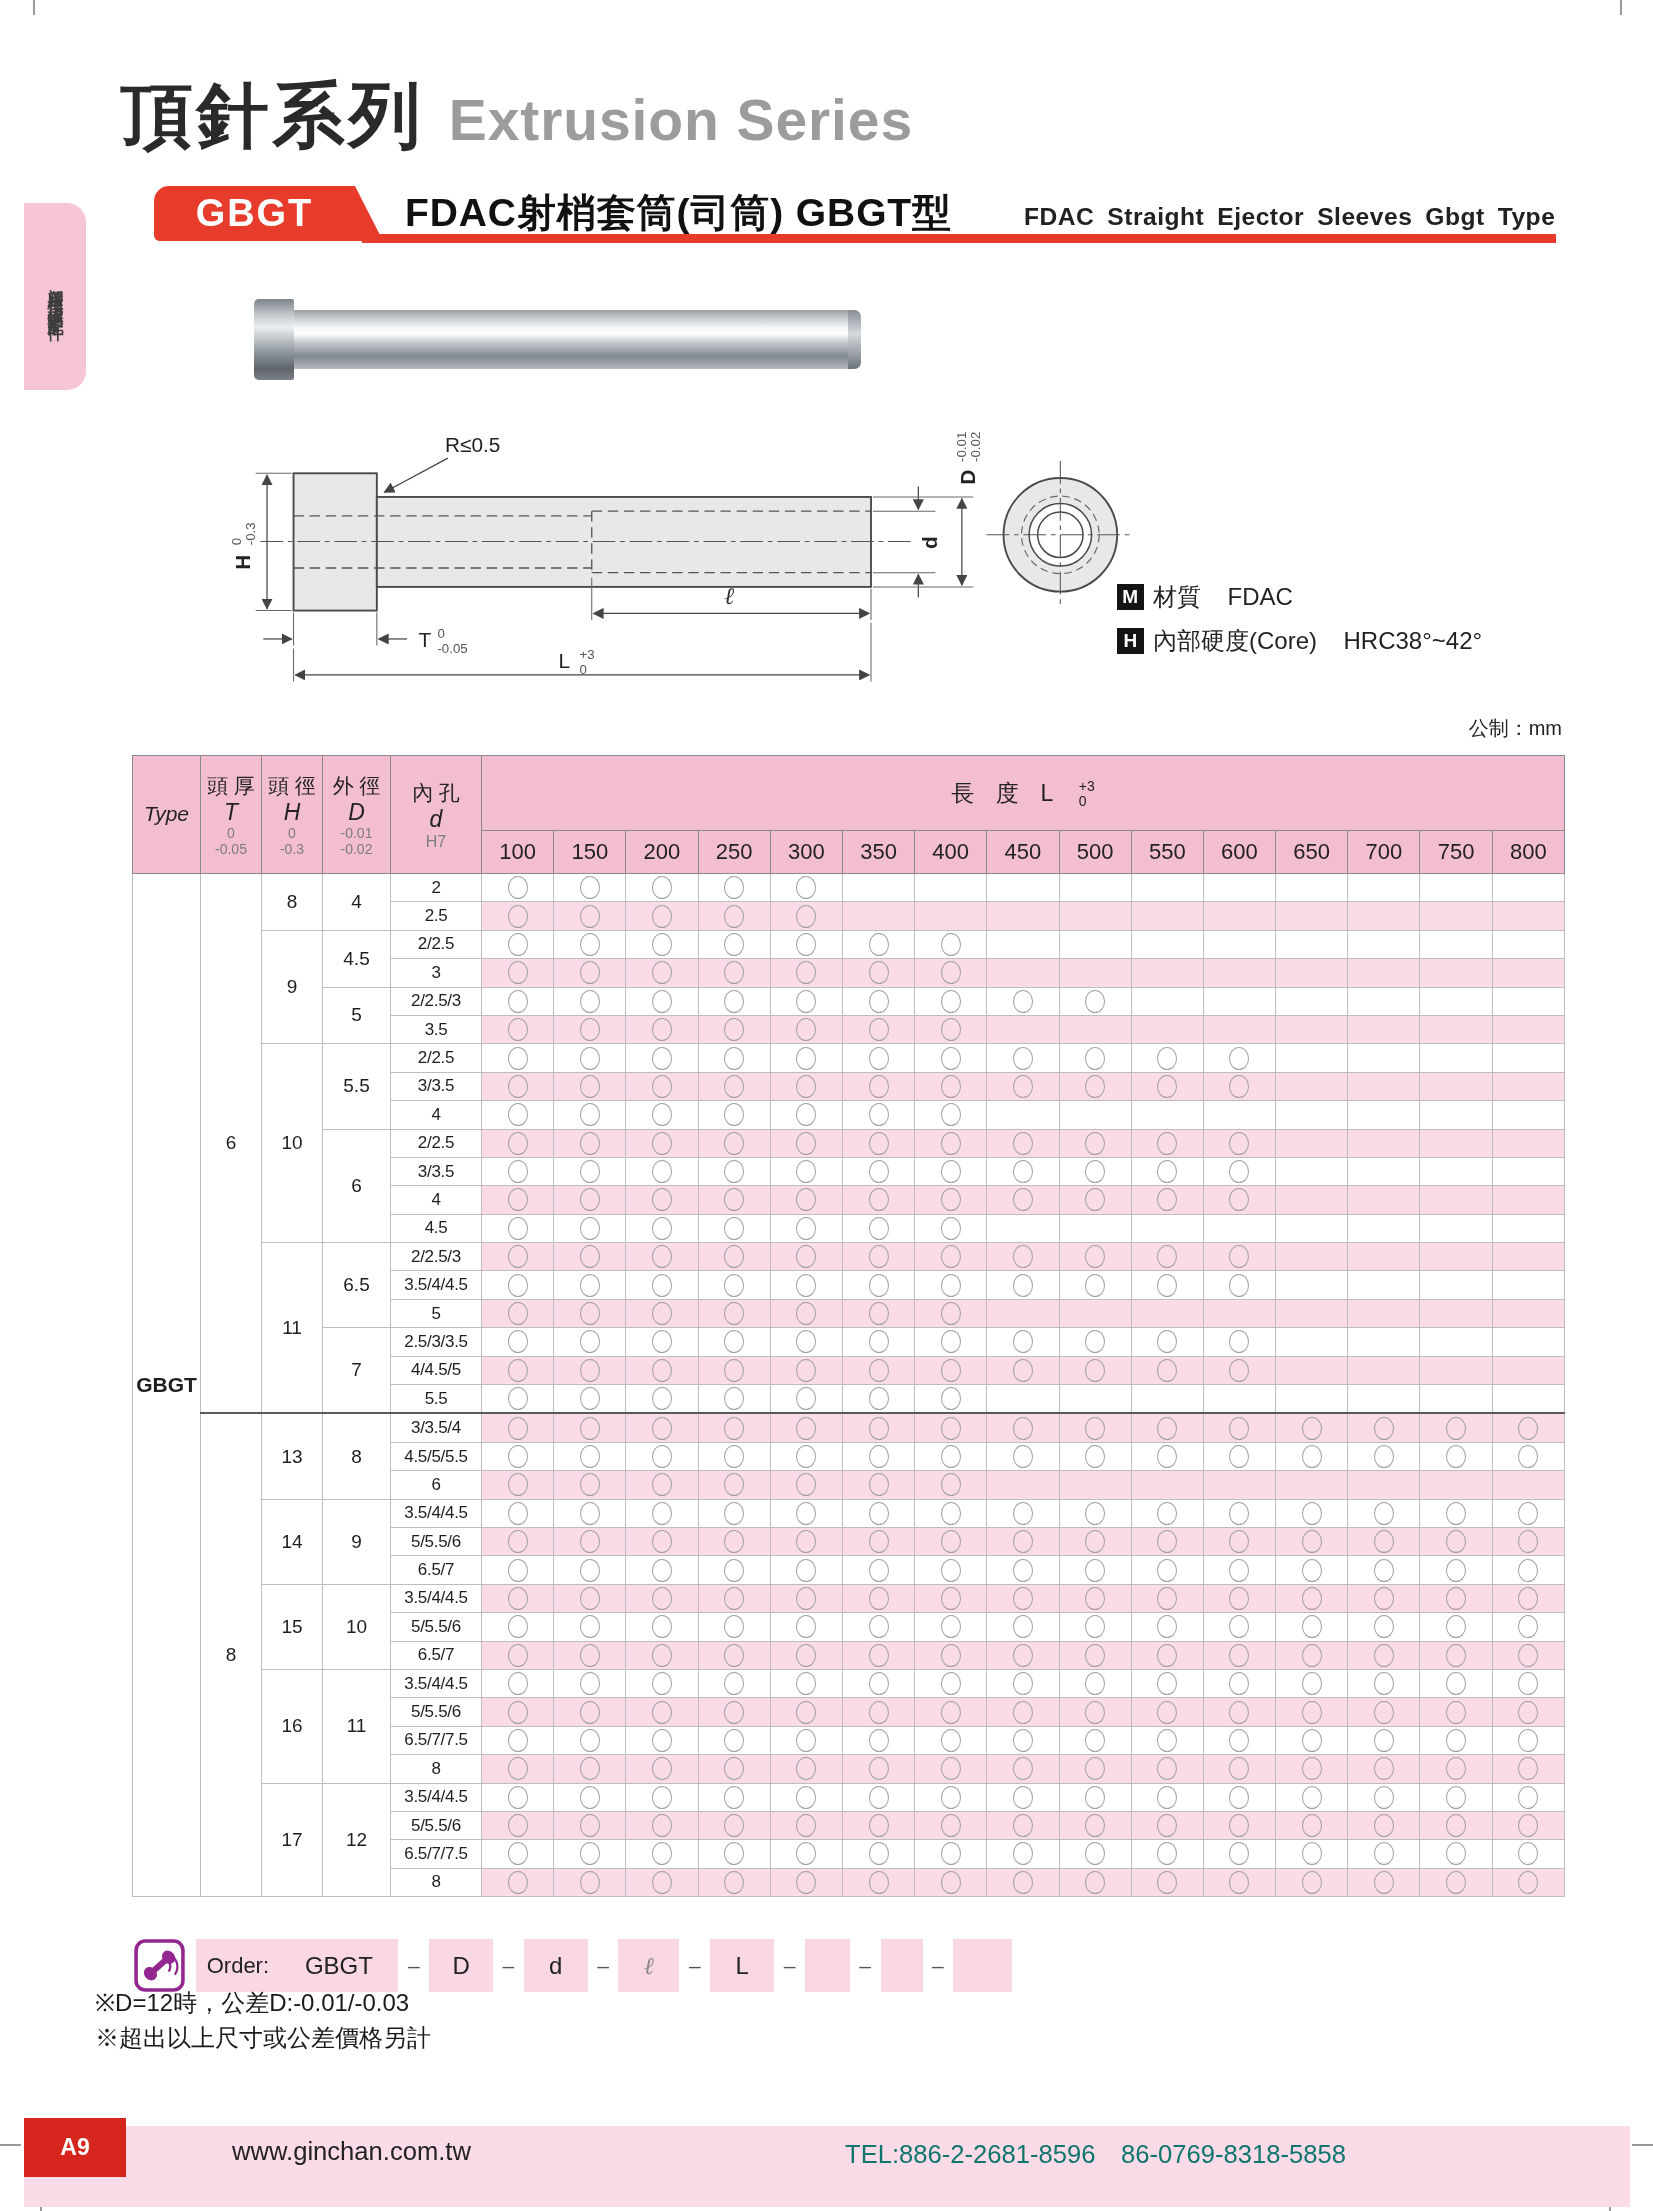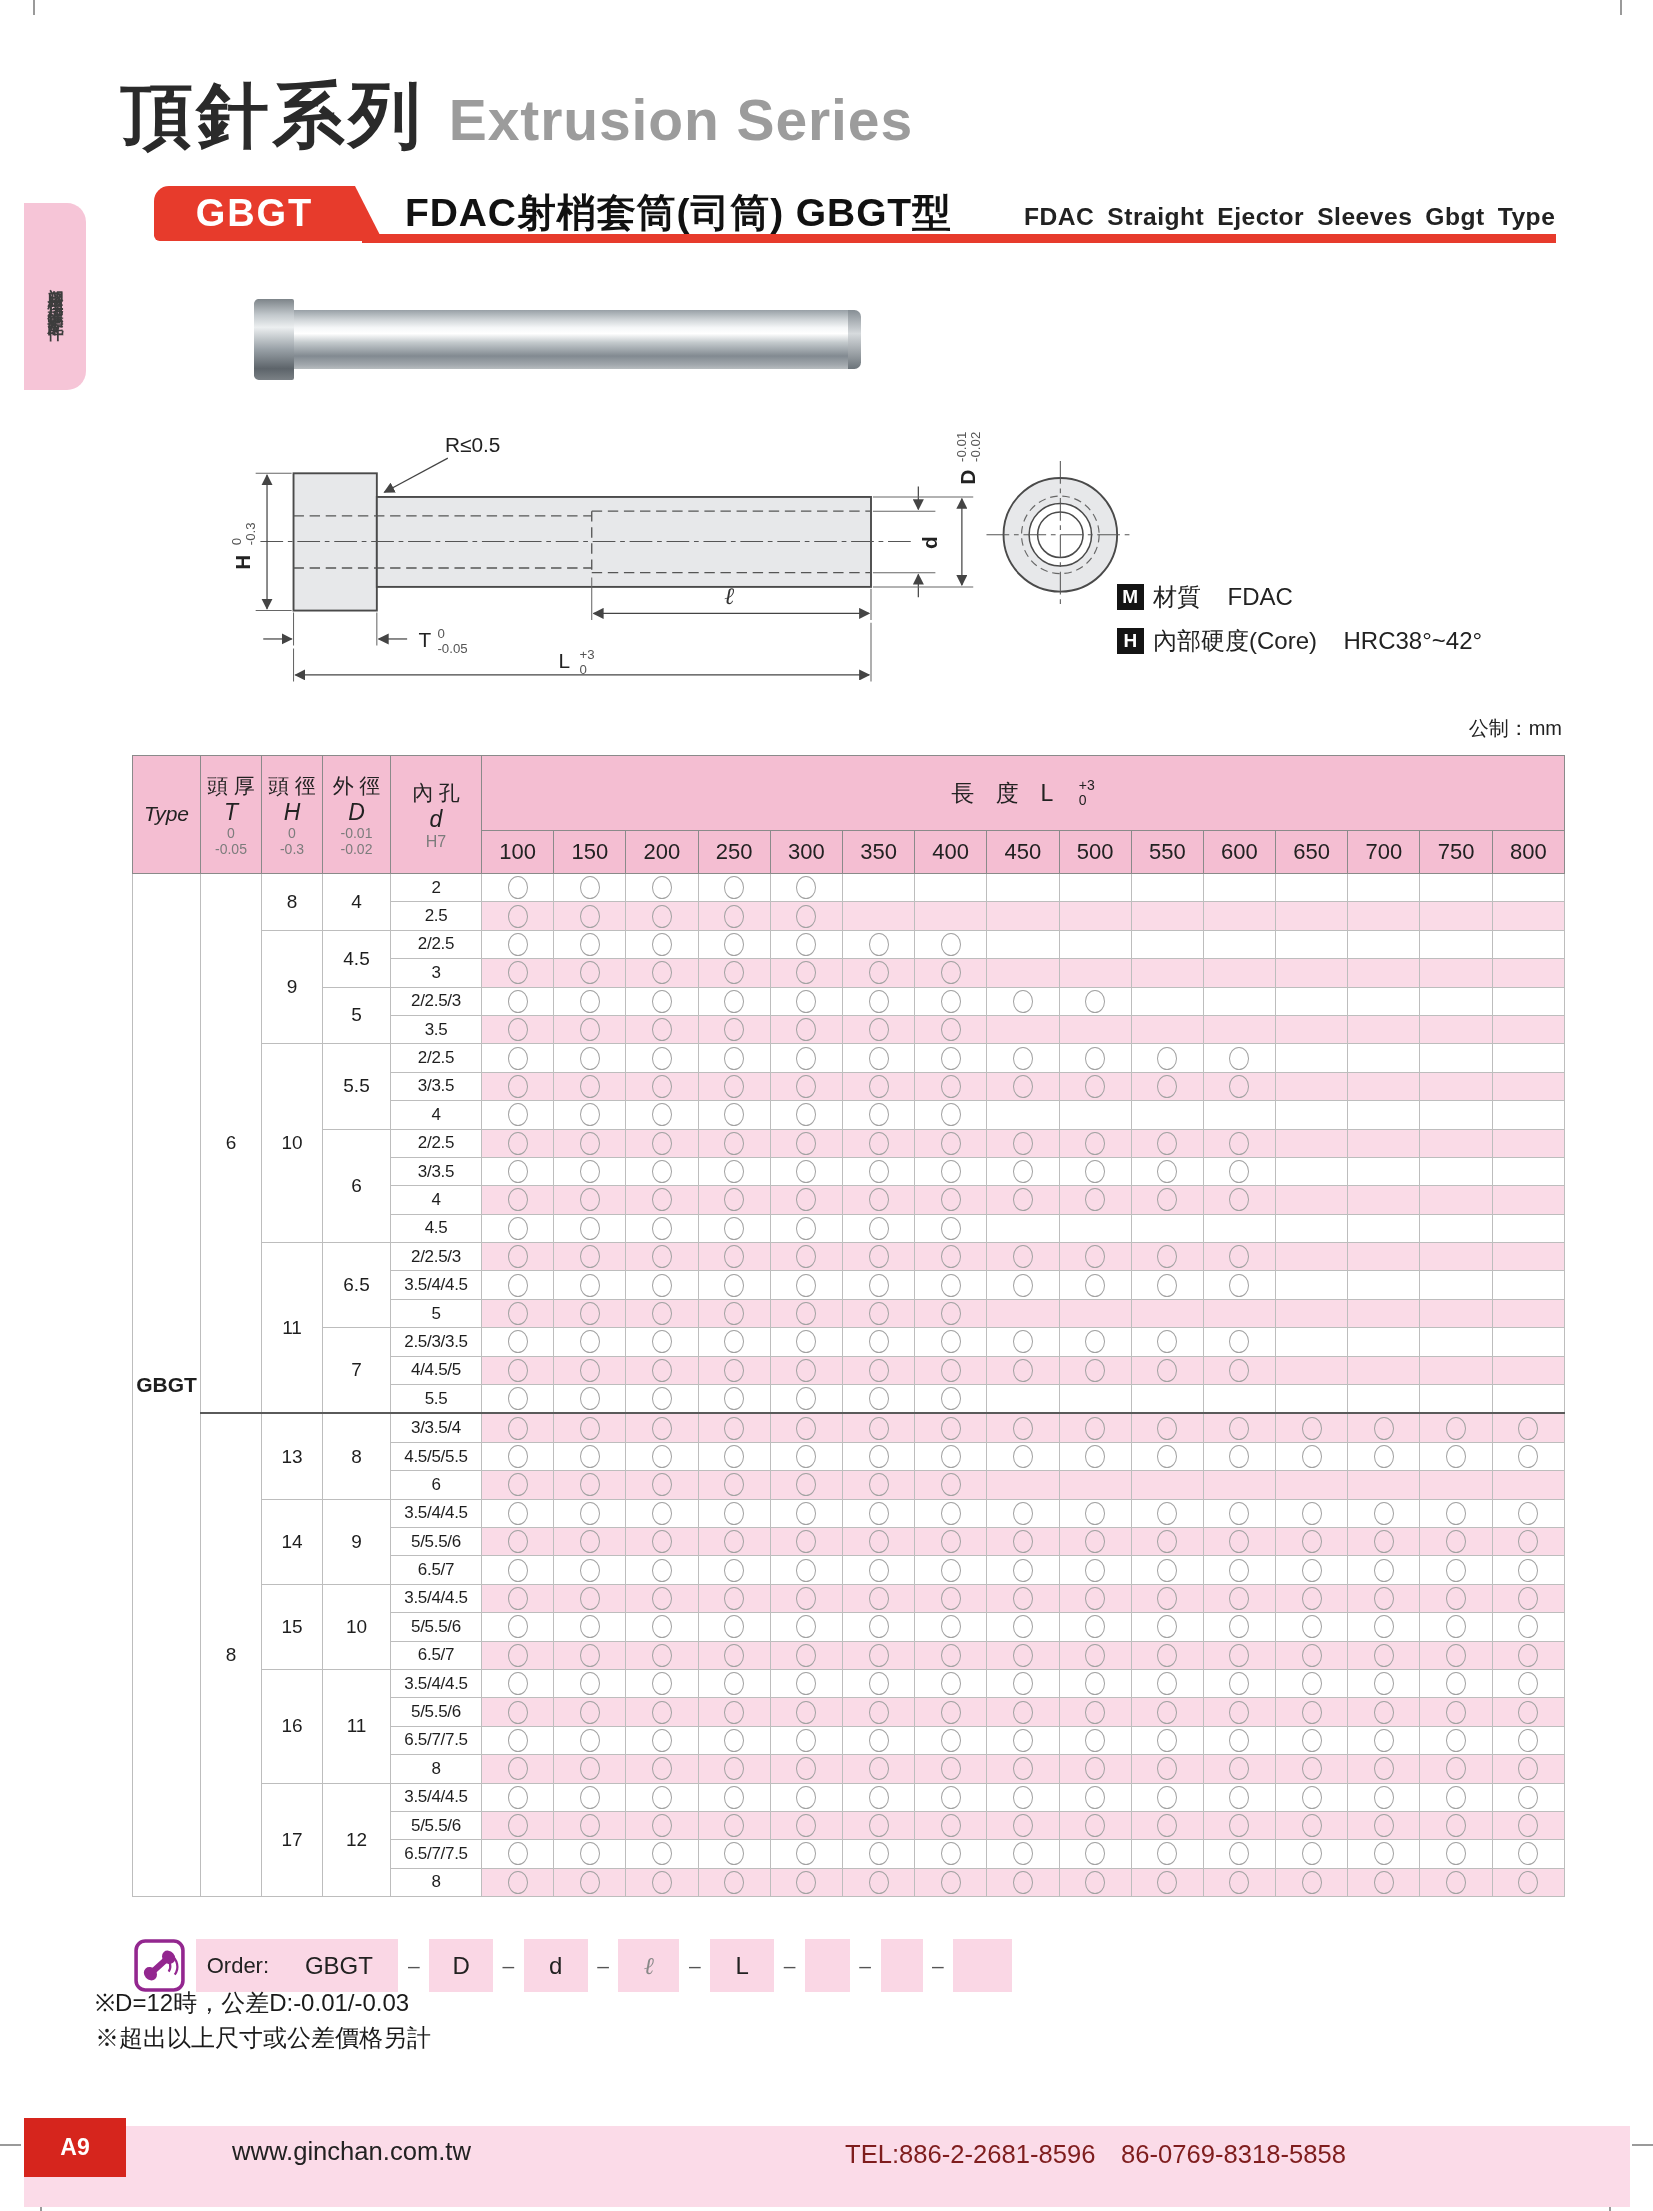--- a/index.html
+++ b/index.html
@@ -84,41 +84,41 @@
   td.bore{font-size:17px;letter-spacing:-0.3px;}
   td.colT,td.colH,td.colD{font-size:19px;}
   td.type-cell{font-size:21px;font-weight:bold;}
   tr.bd > td{border-top:1.9px solid #949494;}
   tr.bh > td{border-top:1.9px solid #6a6a6a;}
   tr.bt > td{border-top:2.8px solid #5a5a5a;}
   .hz{font-size:21px;color:#222;letter-spacing:5.7px;margin-left:5.7px;}
   .hsym{font-size:23px;color:#222;line-height:1.05;font-style:italic;}
   .htol{font-size:14px;color:#7c7c7c;line-height:1.1;margin-top:1.9px;}
   .hfit{font-size:16px;color:#7c7c7c;line-height:1.1;margin-top:1.9px;}
-  .len-head{display:flex;align-items:center;justify-content:center;gap:18px;font-size:23px;color:#222;}
+  .len-head{display:flex;align-items:flex-end;justify-content:center;gap:18px;font-size:23px;color:#222;}
   .len-head .lz{letter-spacing:7.6px;}
   .stack{display:inline-flex;flex-direction:column;font-size:14px;line-height:1.05;color:#222;text-align:left;}
   .circ{display:inline-block;width:18px;height:21px;border:1.4px solid #a2a2a2;border-radius:50%;vertical-align:middle;}
   
   .order{position:absolute;left:134px;top:1938px;display:flex;align-items:center;}
   .ph-icon{width:51px;height:55px;margin-right:11.4px;flex:none;}
   .obox{background:#fad7e5;height:53px;display:flex;align-items:center;justify-content:center;
     font-size:24px;color:#222;flex:none;}
   .obox.olabel{width:83px;font-size:22px;}
   .odash{margin:0 9.5px;color:#555;font-size:21px;flex:none;}
   .oell{font-family:"DejaVu Serif",serif;font-style:italic;color:#888;}
   
   .notes{position:absolute;left:95px;top:1985px;font-size:24px;color:#1a1a1a;line-height:35px;}
   .note-indent{padding-left:23px;}
   
   .foot-bar{position:absolute;left:24px;top:2126px;width:1606px;height:81px;background:#fbdbe8;}
   .a9{position:absolute;left:24px;top:2118px;width:102px;height:59px;background:#d6251d;
     display:flex;align-items:center;justify-content:center;color:#ffffff;font-weight:bold;font-size:23px;}
   .foot-web{position:absolute;left:232px;top:2137px;font-size:25.6px;color:#222;}
-  .foot-tel{position:absolute;left:845px;top:2137px;font-size:25.6px;color:#7f1d1d;}
+  .foot-tel{position:absolute;left:845px;top:2137px;font-size:25.6px;color:#0f766e;}
 </style>
 </head>
 <body>
 
 <div class="mark" style="left:33px;top:0;width:1.9px;height:15px;"></div>
 <div class="mark" style="left:1620px;top:0;width:1.9px;height:15px;"></div>
 <div class="mark" style="left:0;top:2144px;width:21px;height:1.9px;"></div>
 <div class="mark" style="left:1632px;top:2144px;width:21px;height:1.9px;"></div>
 <div class="mark" style="left:40px;top:2169px;width:1.9px;height:43px;"></div>
 <div class="mark" style="left:1609px;top:2169px;width:1.9px;height:43px;"></div>

